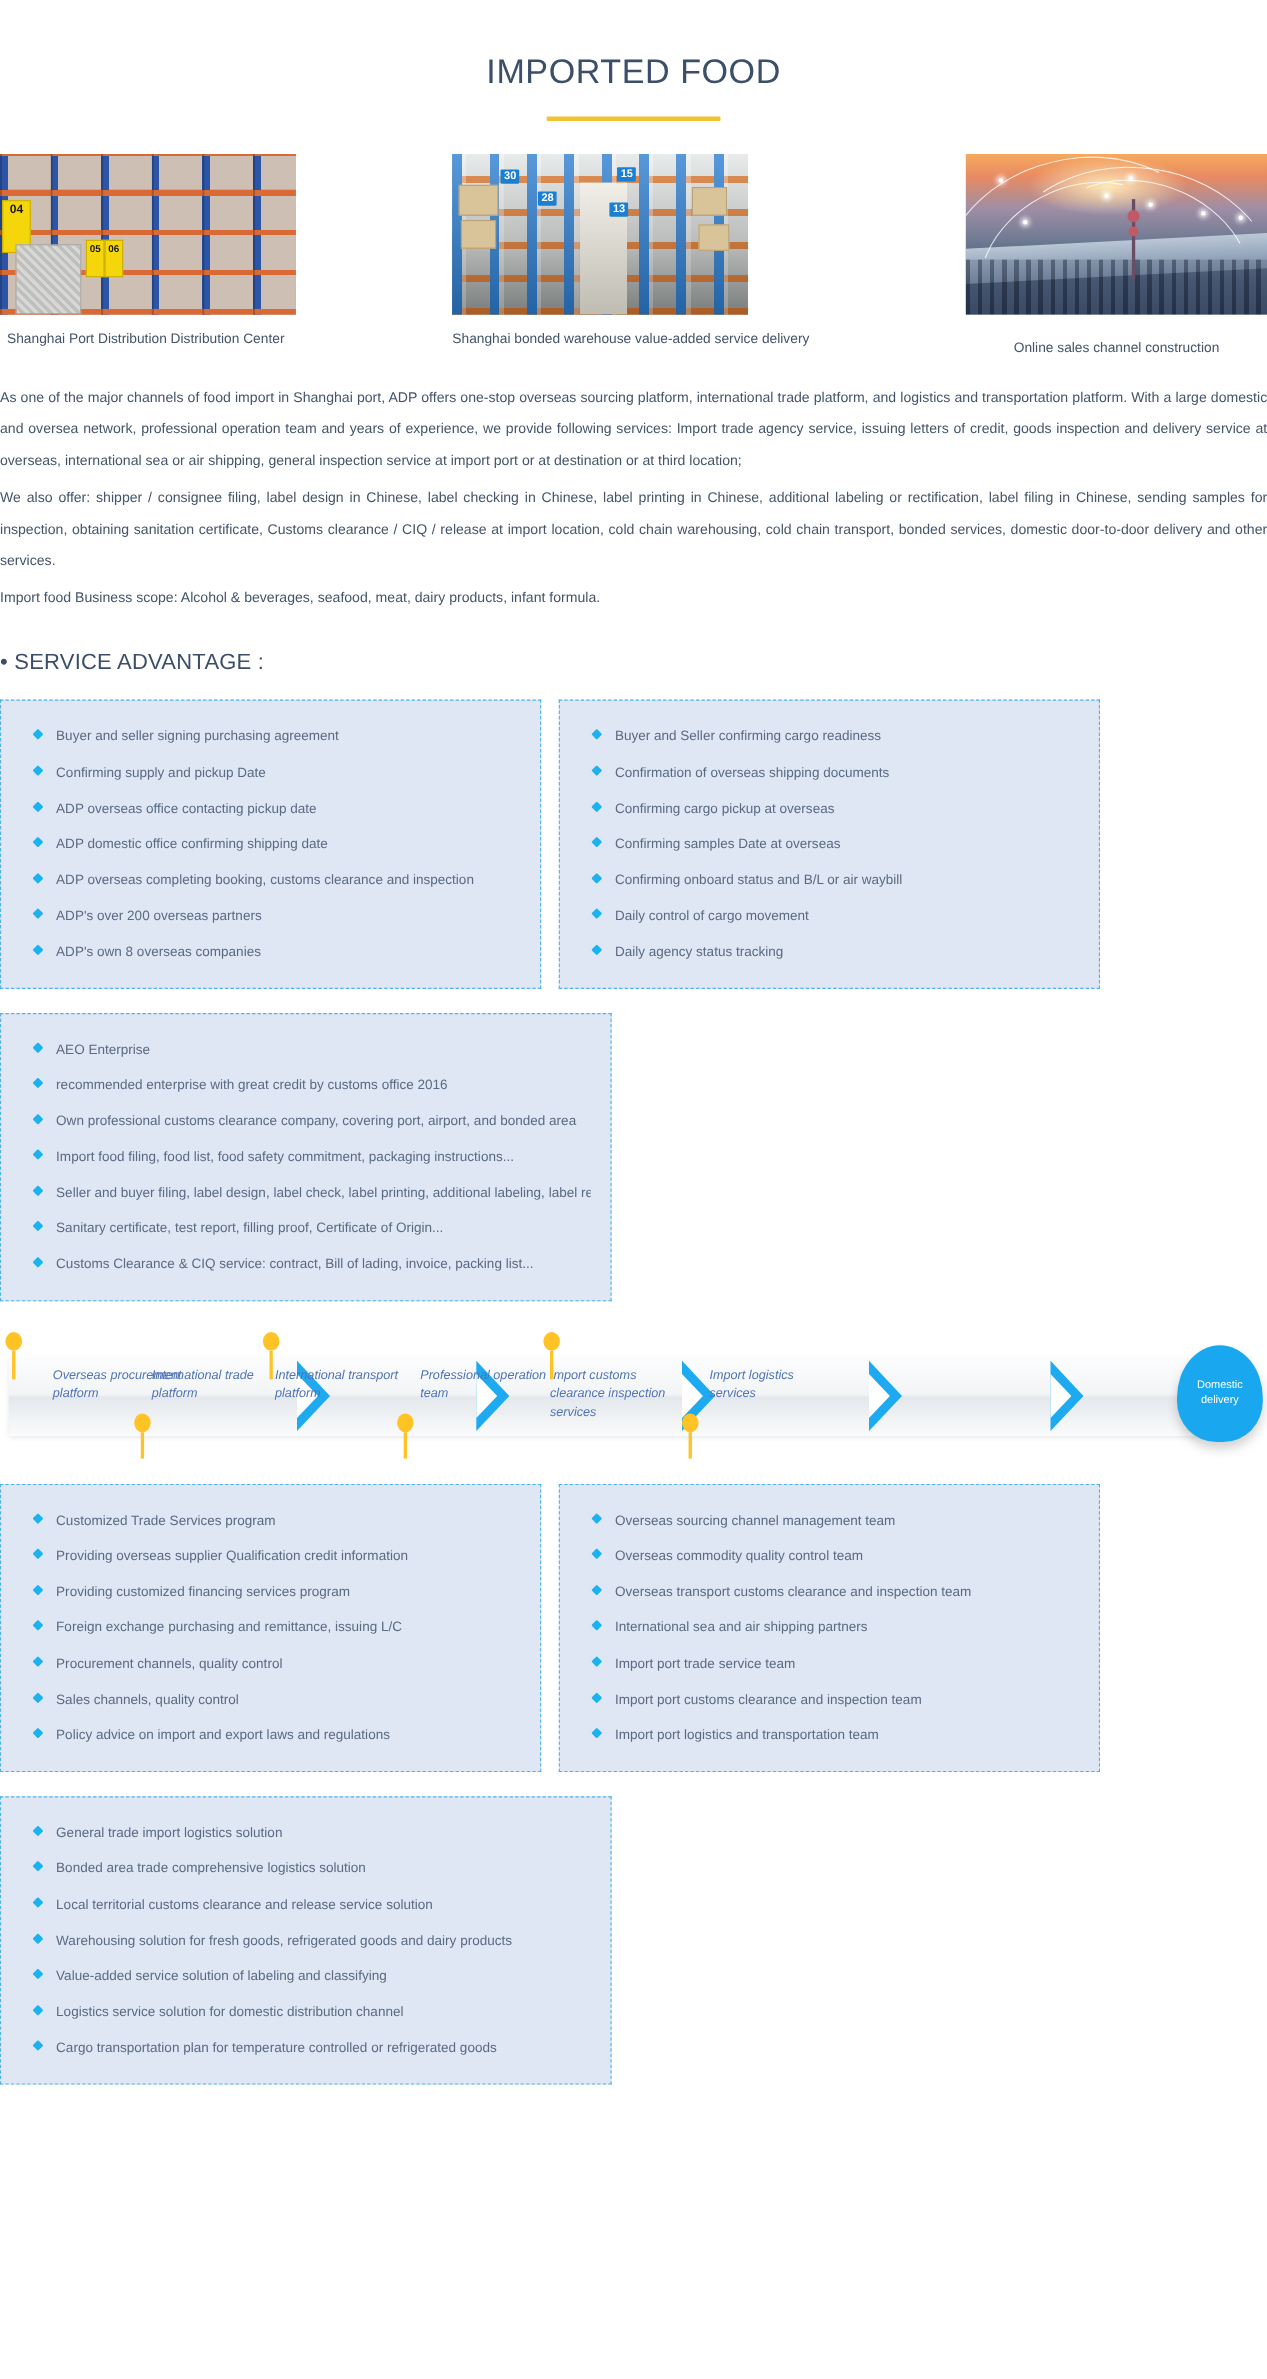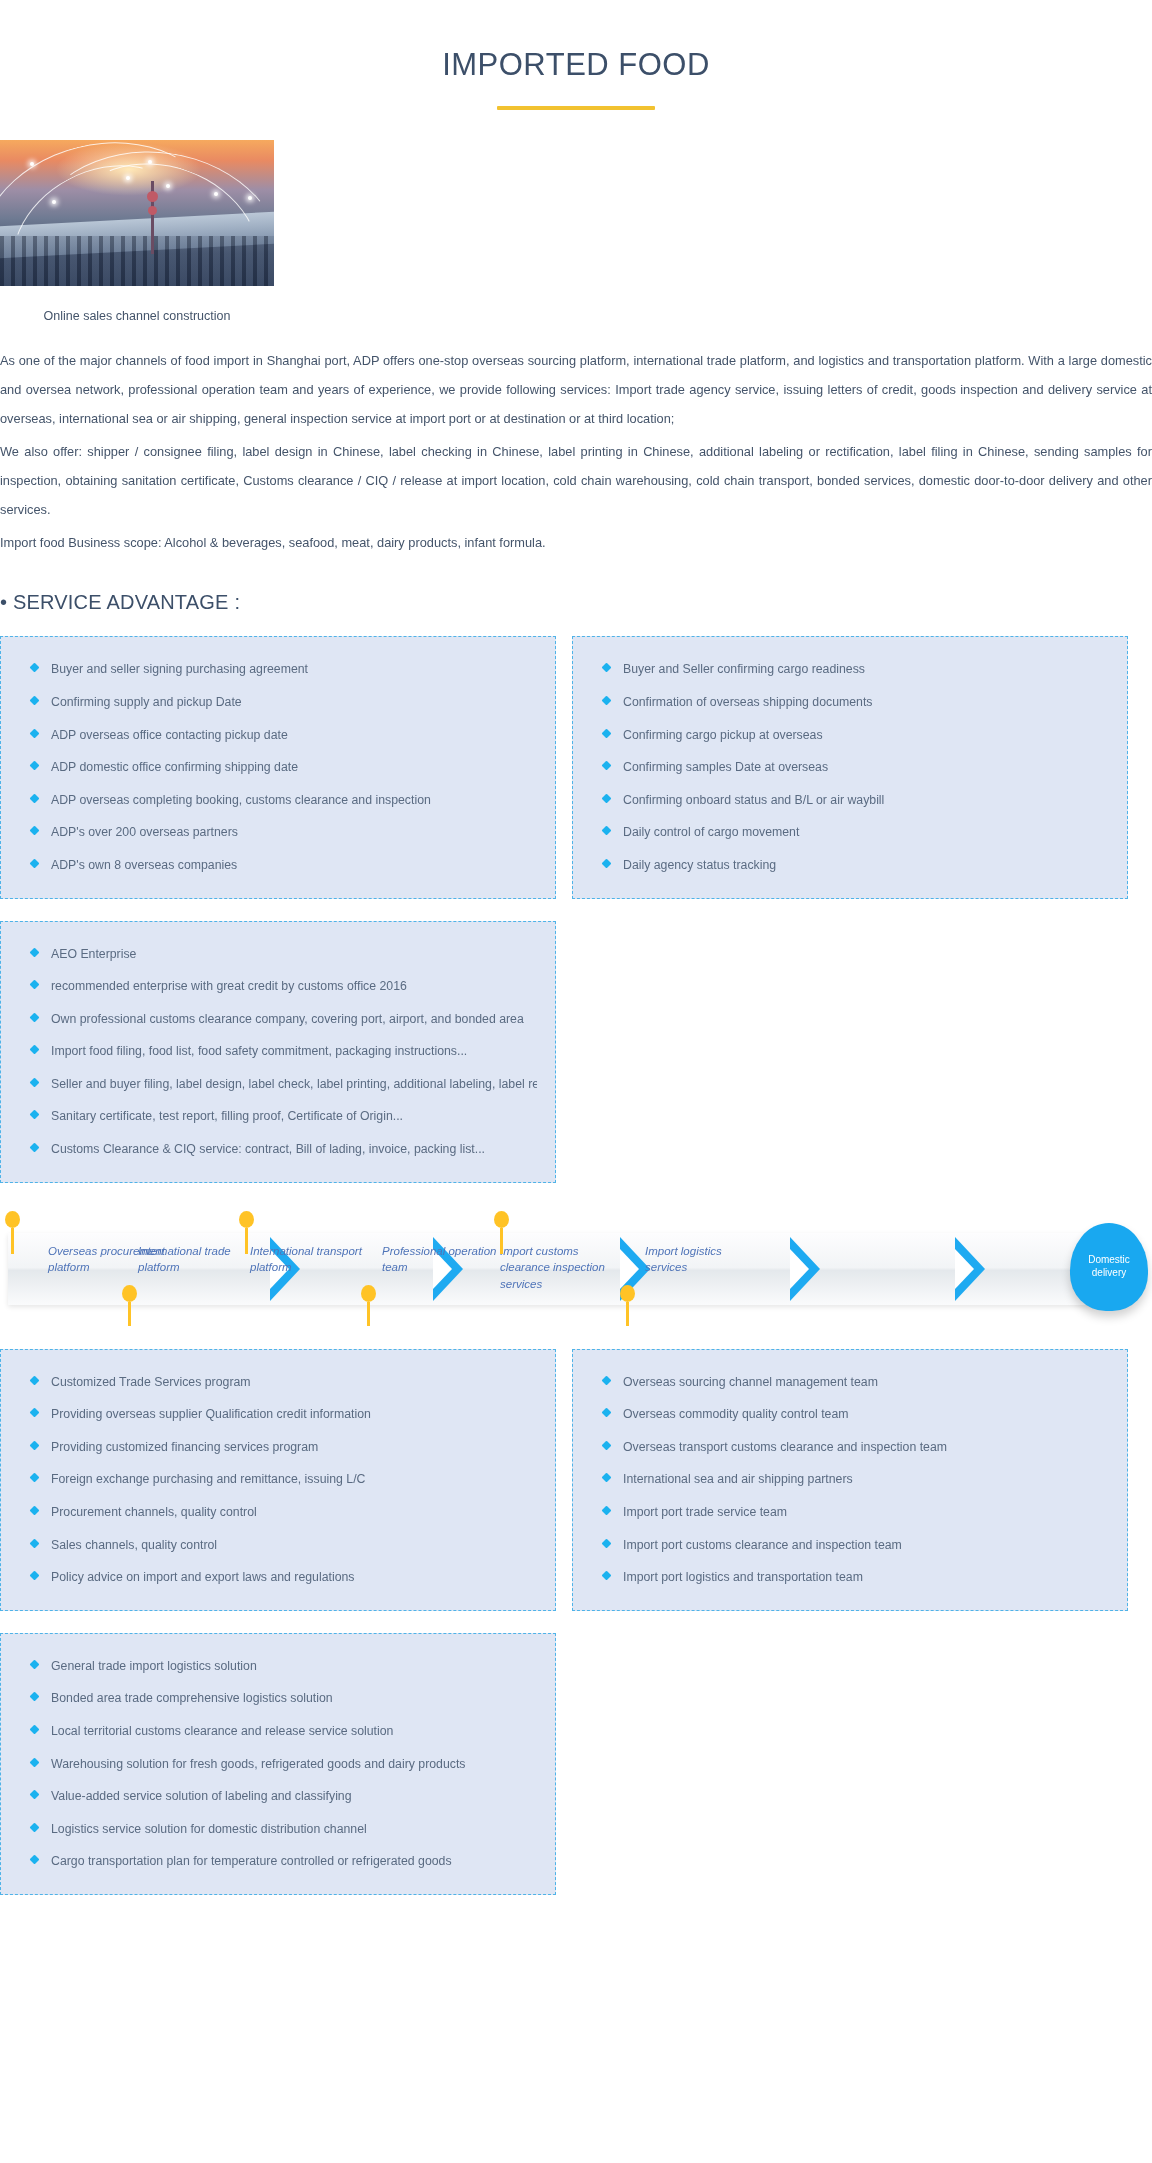--- a/index.html
+++ b/index.html
@@ -108,21 +108,21 @@
   }
 
   
   .box-row{display:flex;gap:16px;margin-top:22px;}
   .infobox{
     background:#dfe6f4;
     border:1px dashed #4fb3e8;
     padding:24px 18px 24px 18px;
     box-sizing:border-box;
   }
-  .infobox.half{width:556px;}
+  .infobox.half{width:492px;}
   .infobox.w3{width:556px;}
   .infobox.bottom{width:556px;}
   .infobox ul{list-style:none;margin:0;padding:0;}
   .infobox li{
     position:relative;padding-left:32px;font-size:12.3px;color:#5a6b82;
     line-height:1.35;margin-bottom:16px;white-space:nowrap;overflow:hidden;
   }
   .infobox li:last-child{margin-bottom:0;}
   .bullet-diamond{
     position:absolute;left:12px;top:3px;width:7px;height:7px;background:#1bb2ef;
@@ -171,21 +171,44 @@
 
 <div class="page">
 
   <div class="title-wrap">
     <div class="page-title">IMPORTED FOOD</div>
     <div class="title-rule"></div>
   </div>
 
   <div class="hero">
 
-
+    <div class="hero-card">
+      <div class="hero-img img-a ph-warehouse">
+        <div class="sign" style="left:2px;top:42px;width:24px;height:46px;">04</div>
+        <div class="bale" style="left:14px;top:82px;width:58px;height:62px;"></div>
+        <div class="sign" style="left:78px;top:78px;width:15px;height:32px;font-size:9px;">05</div>
+        <div class="sign" style="left:95px;top:78px;width:15px;height:32px;font-size:9px;">06</div>
+      </div>
+      <div class="hero-cap cap-a">Shanghai Port Distribution Distribution Center</div>
+    </div>
+
+    <div class="hero-card">
+      <div class="hero-img img-b ph-aisle">
+        <div class="corridor"></div>
+        <div class="box" style="left:6px;top:28px;width:34px;height:26px;"></div>
+        <div class="box" style="left:8px;top:60px;width:30px;height:24px;"></div>
+        <div class="tag" style="left:44px;top:14px;">30</div>
+        <div class="tag" style="left:78px;top:34px;">28</div>
+        <div class="tag" style="left:150px;top:12px;">15</div>
+        <div class="tag" style="left:143px;top:44px;">13</div>
+        <div class="box" style="left:218px;top:30px;width:30px;height:24px;"></div>
+        <div class="box" style="left:224px;top:64px;width:26px;height:22px;"></div>
+      </div>
+      <div class="hero-cap">Shanghai bonded warehouse value-added service delivery</div>
+    </div>
 
     <div class="hero-card">
       <div class="hero-img img-c ph-city">
         <div class="river"></div>
         <div class="blocks"></div>
         <div class="tower"></div>
         <div class="arc" style="left:-24px;top:4px;width:250px;height:200px;transform:rotate(-14deg);"></div>
         <div class="arc" style="left:24px;top:12px;width:260px;height:215px;transform:rotate(8deg);"></div>
         <div class="arc" style="left:60px;top:26px;width:200px;height:160px;transform:rotate(20deg);"></div>
         <div class="arc" style="left:8px;top:30px;width:190px;height:150px;transform:rotate(-28deg);"></div>

